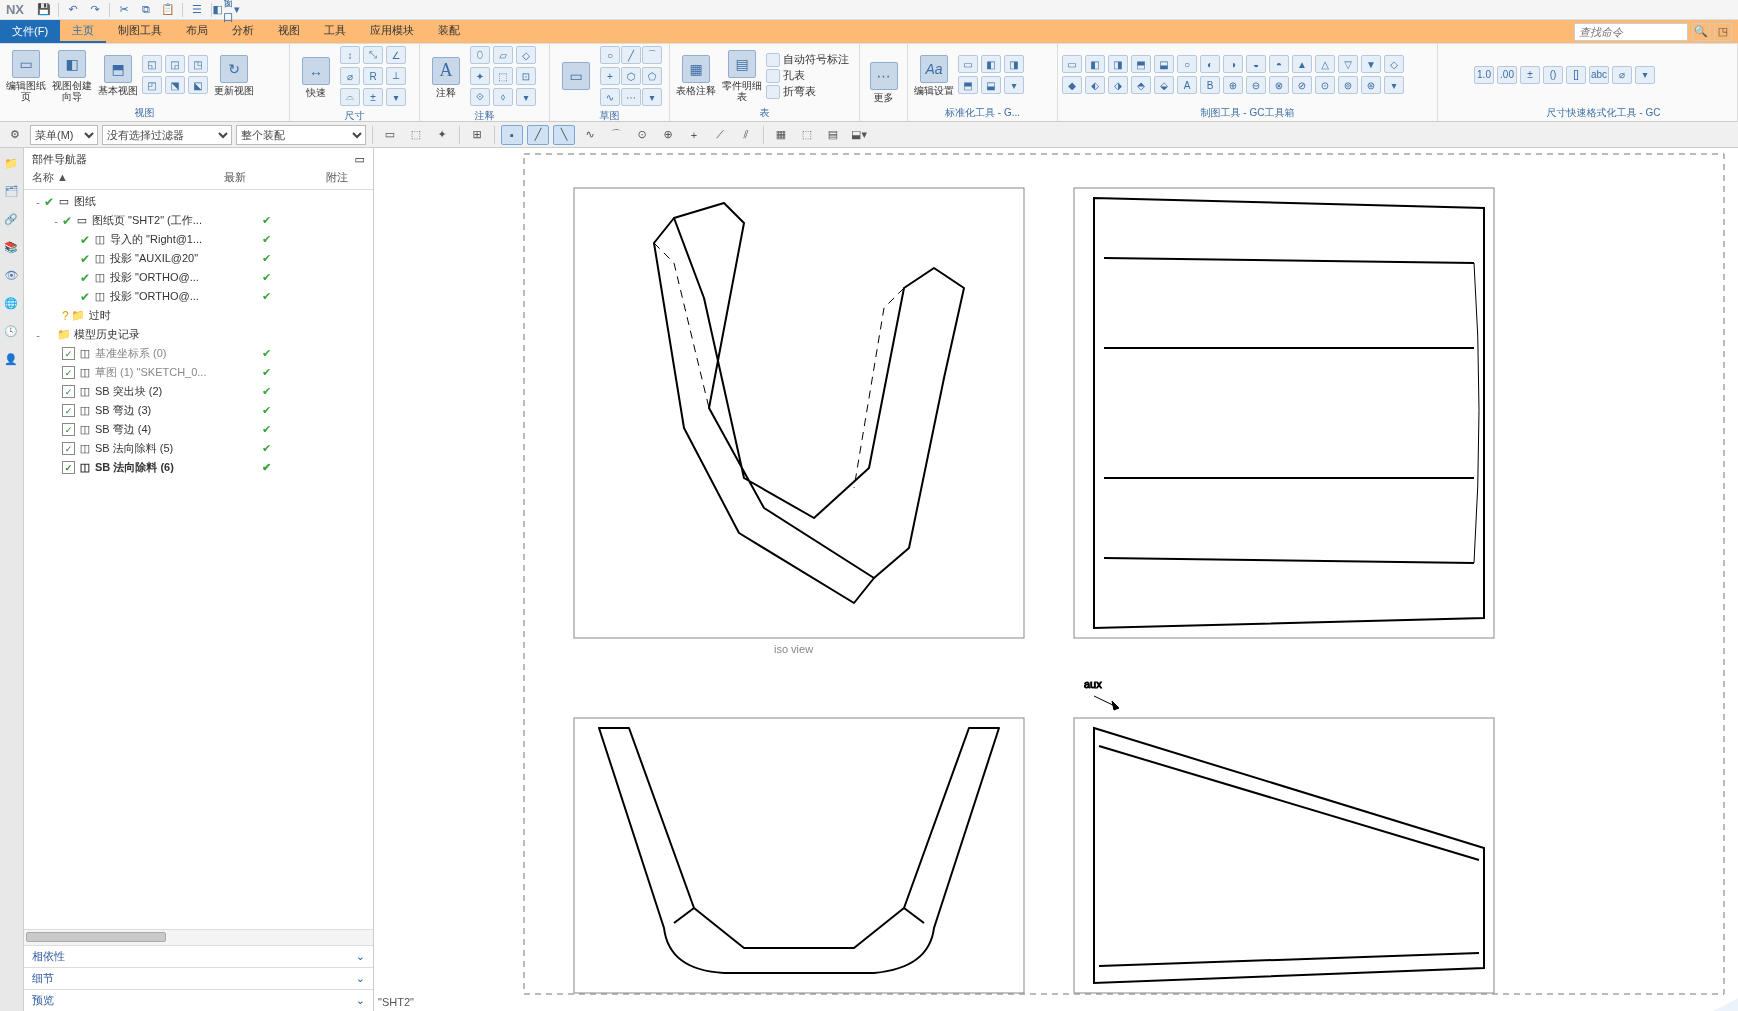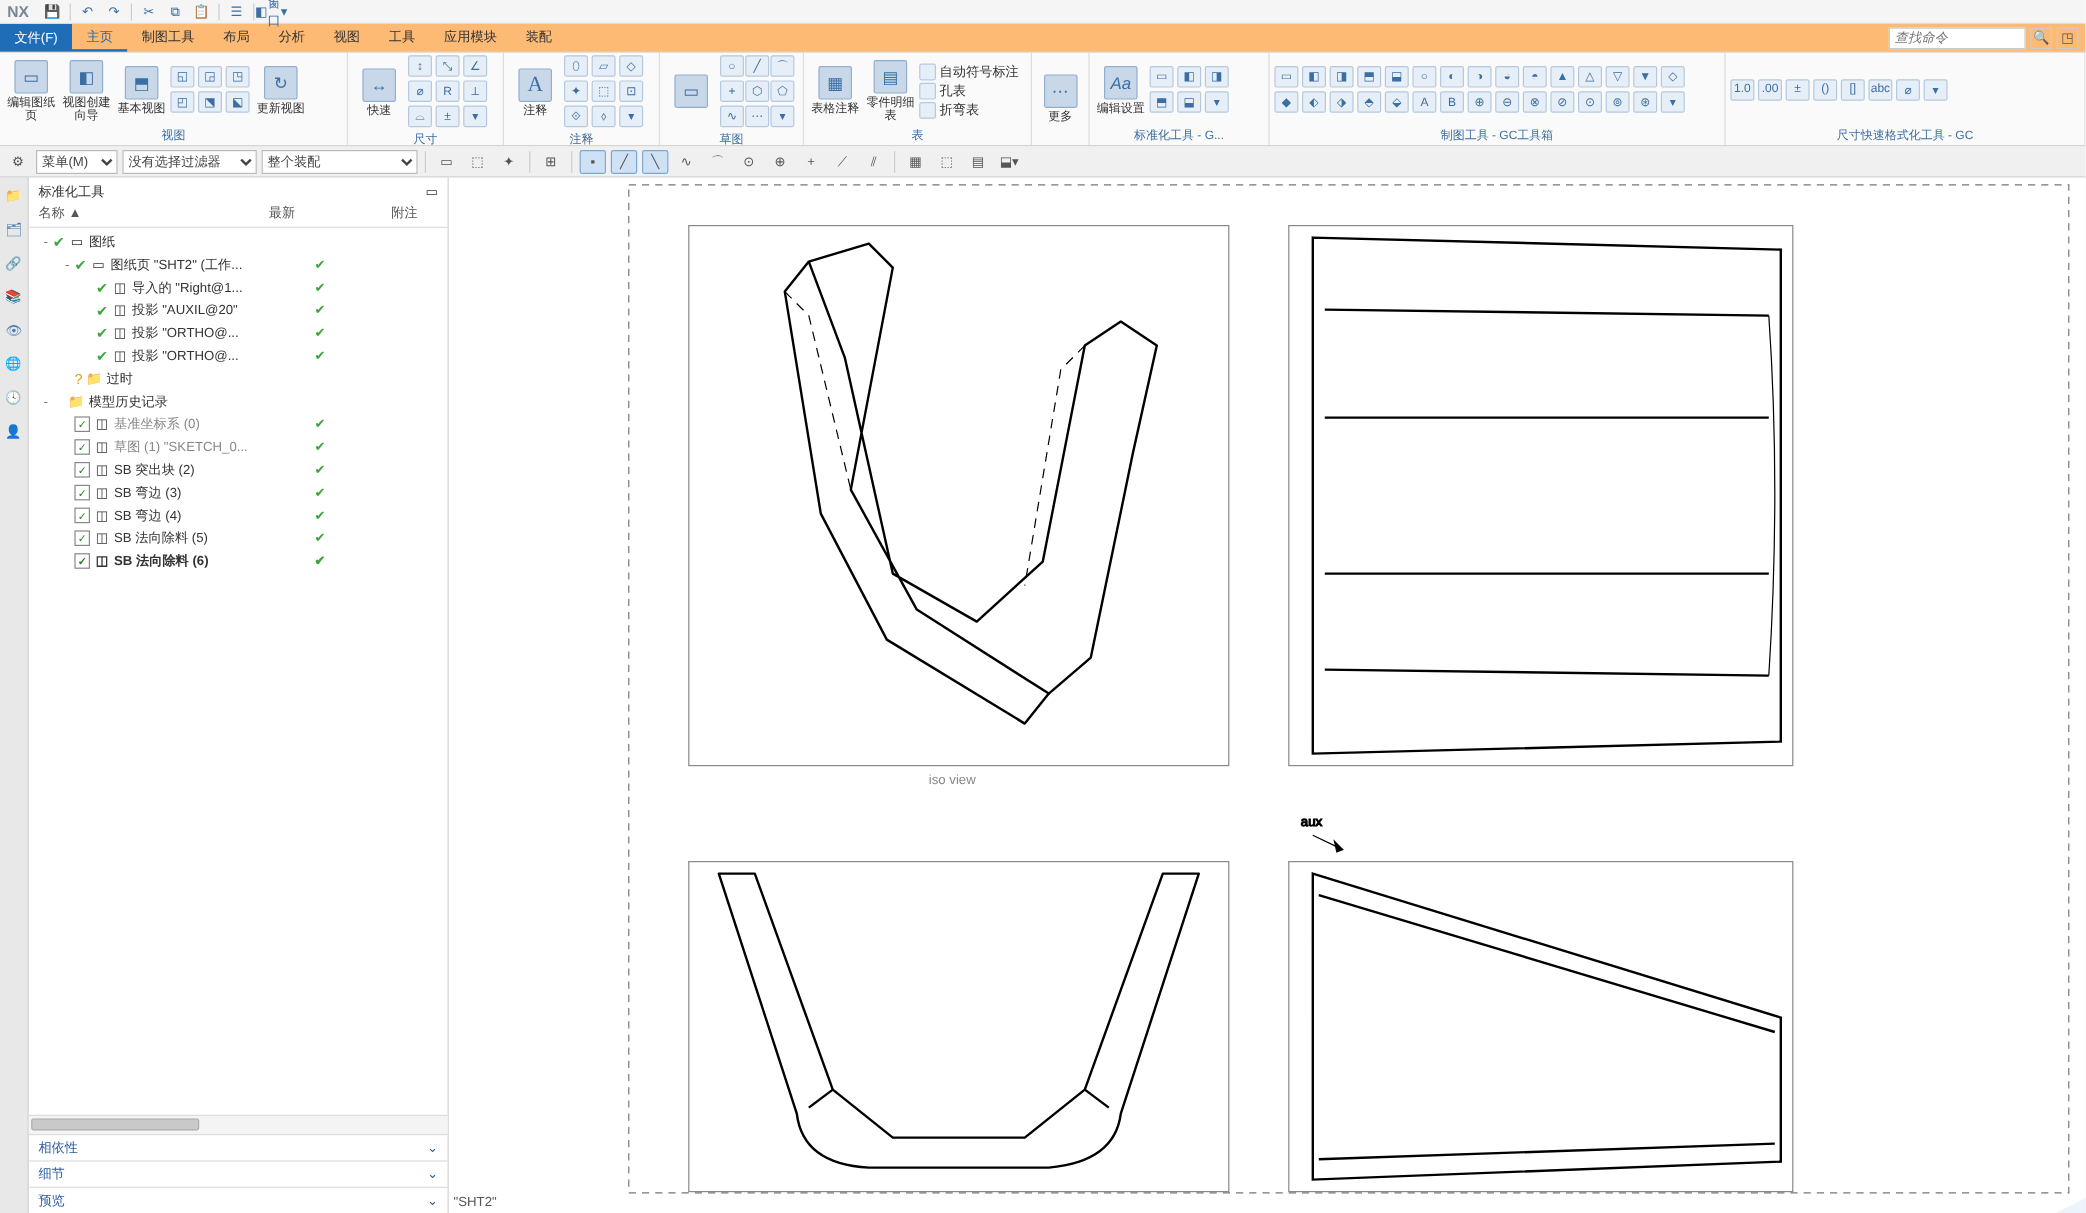--- a/index.html
+++ b/index.html
@@ -298,41 +298,41 @@
           <div class="si">⊘</div>
           <div class="si">⊙</div>
           <div class="si">⊚</div>
           <div class="si">⊛</div>
           <div class="si">▾</div>
       </div>
     </div>
     <div class="glabel">制图工具 - GC工具箱</div>
   </div>
 
-  <div class="rgroup" style="flex:1;">
+  <div class="rgroup" style="flex:1;margin-left:32px;">
     <div class="icons">
       <div class="gridicons" style="grid-template-columns:repeat(8,22px);">
         <div class="si">1.0</div>
           <div class="si">.00</div>
           <div class="si">±</div>
           <div class="si">()</div>
           <div class="si">[]</div>
           <div class="si">abc</div>
           <div class="si">⌀</div>
           <div class="si">▾</div>
       </div>
     </div>
     <div class="glabel">尺寸快速格式化工具 - GC</div>
   </div>
 </div>
 
 <div class="toolbar2">
   <span class="tb">⚙</span>
   <select style="width:68px;"><option>菜单(M)</option></select>
-  <select style="width:112px;"><option>没有选择过滤器</option></select>
+  <select style="width:130px;"><option>没有选择过滤器</option></select>
   <select style="width:130px;"><option>整个装配</option></select>
   <span class="sep"></span>
   <span class="tb">▭</span>
   <span class="tb">⬚</span>
   <span class="tb">✦</span>
   <span class="sep"></span>
   <span class="tb">⊞</span>
   <span class="sep"></span>
   <span class="tb on">▪</span>
   <span class="tb on">╱</span>
@@ -359,21 +359,21 @@
     <span class="rb">🔗</span>
     <span class="rb">📚</span>
     <span class="rb">👁</span>
     <span class="rb">🌐</span>
     <span class="rb">🕓</span>
     <span class="rb">👤</span>
   </div>
 
   <div class="nav">
     <div class="nav-title">
-      <span>标准化工具</span>
+      <span>部件导航器</span>
       <span>▭</span>
     </div>
     <div class="nav-header">
       <div>名称 ▲</div>
       <div>最新</div>
       <div>附注</div>
     </div>
     <div class="tree" id="tree">
         <div class="tree-row" style="padding-left: 8px; position: relative;">
           <span class="exp">-</span>

